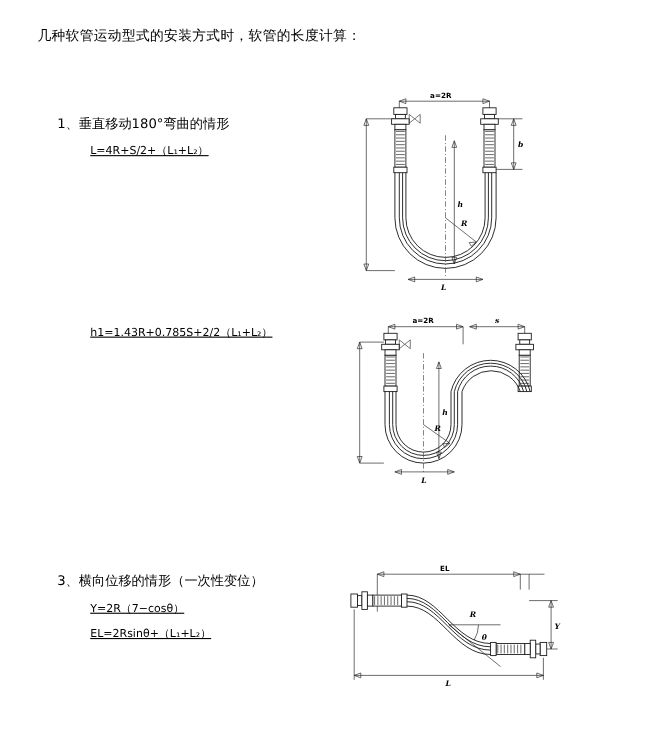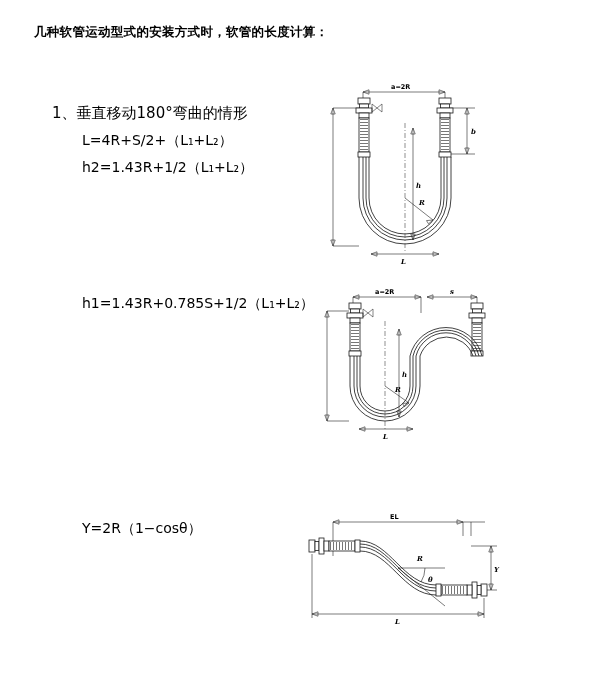--- a/index.html
+++ b/index.html
@@ -20,56 +20,56 @@
     width: 600px;
     height: 675px;
   }
   .intro {
     position: absolute;
     left: 34px;
     top: 24px;
     font-size: 12.5px;
     letter-spacing: 0.3px;
     white-space: nowrap;
-    font-weight: bold;
   }
   .section {
     position: absolute;
     left: 0;
     width: 600px;
   }
   .sec1 { top: 104px; }
   .sec2 { top: 295px; }
   .sec3 { top: 520px; }
 
   .text-col {
     position: absolute;
     left: 52px;
     top: 0;
     width: 260px;
   }
   .sec-title {
-    font-size: 15px;
+    font-size: 12px;
     white-space: nowrap;
     margin-bottom: 9px;
   }
   .formula {
-    font-size: 14px;
+    font-size: 10px;
     white-space: nowrap;
     margin-left: 30px;
     margin-bottom: 9px;
+    text-decoration: underline;
   }
 
   .figure {
     position: absolute;
     font-weight: bold;
   }
   .fig1 { left: 315px; top: -36px; }
   .fig2 { left: 315px; top: -14px; }
-  .fig3 { left: 295px; top: -14px; }
+  .fig3 { left: 305px; top: -14px; }
 
   svg { display: block; }
   .ln-thin { stroke: #333; stroke-width: 0.6; fill: none; }
   .dim { stroke: #222; stroke-width: 0.6; fill: none; }
   .dash { stroke: #444; stroke-width: 0.6; fill: none; stroke-dasharray: 5 2 1 2; }
   .hose { stroke: #111; stroke-width: 0.8; fill: none; }
   .flange { fill: #ffffff; stroke: #1a1a1a; stroke-width: 0.8; }
   .hatch { fill: #777; }
   .lbl { font-family: "DejaVu Sans", "Liberation Sans", sans-serif; font-size: 6.5px; fill: #000; }
   .lbl-i { font-family: "DejaVu Serif", "Liberation Serif", serif; font-size: 7px; fill: #000; font-style: italic; }
@@ -78,21 +78,20 @@
 <body>
 
 <div class="page">
 
   <div class="intro">几种软管运动型式的安装方式时，软管的长度计算：</div>
 
   <div class="section sec1">
     <div class="text-col">
       <div class="sec-title">1、垂直移动180°弯曲的情形</div>
       <div class="formula">L=4R+S/2+（L₁+L₂）</div>
-      <div class="formula">h2=1.43R+1/2（L₁+L₂）</div>
     </div>
 
     <div class="figure fig1">
       <svg width="200" height="215" viewBox="0 0 200 215">
 
         <line class="dim" x1="48" y1="24" x2="130" y2="24"></line>
         <path class="dim" d="M48 24 l6 -2.2 v4.4 z" fill="#222"></path>
         <path class="dim" d="M130 24 l-6 -2.2 v4.4 z" fill="#222"></path>
         <text class="lbl" x="76" y="21">a=2R</text>
         <line class="dim" x1="48" y1="24" x2="48" y2="40"></line>
@@ -177,21 +176,21 @@
         <path class="dim" d="M124 186 l-6 -2.2 v4.4 z" fill="#222"></path>
         <text class="lbl-i" x="86" y="196">L</text>
 
         <path class="ln-thin" d="M62 40 l5 -4 v8 z M62 40 l-5 -4 v8 z"></path>
       </svg>
     </div>
   </div>
 
   <div class="section sec2">
     <div class="text-col">
-      <div class="formula">h1=1.43R+0.785S+1/2（L₁+L₂）</div>
+      <div class="formula">h1=1.43R+0.785S+2/2（L₁+L₂）</div>
     </div>
 
     <div class="figure fig2">
       <svg width="200" height="180" viewBox="0 0 200 180">
 
         <line class="dim" x1="38" y1="16" x2="106" y2="16"></line>
         <path class="dim" d="M38 16 l6 -2.2 v4.4 z" fill="#222"></path>
         <path class="dim" d="M106 16 l-6 -2.2 v4.4 z" fill="#222"></path>
         <text class="lbl" x="60" y="13">a=2R</text>
 
@@ -270,21 +269,23 @@
         <path class="dim" d="M98 148 l-6 -2.2 v4.4 z" fill="#222"></path>
         <text class="lbl-i" x="68" y="158">L</text>
 
         <path class="ln-thin" d="M53 32 l5 -4 v8 z M53 32 l-5 -4 v8 z"></path>
       </svg>
     </div>
   </div>
 
   <div class="section sec3">
     <div class="text-col">
-      <div class="formula">Y=2R（1−cosθ）</div>
+      <div class="sec-title">3、横向位移的情形（一次性变位）</div>
+      <div class="formula">Y=2R（7−cosθ）</div>
+      <div class="formula">EL=2Rsinθ+（L₁+L₂）</div>
     </div>
 
     <div class="figure fig3">
       <svg width="230" height="130" viewBox="0 0 230 130">
 
         <line class="dim" x1="38" y1="16" x2="168" y2="16"></line>
         <path class="dim" d="M38 16 l6 -2.2 v4.4 z" fill="#222"></path>
         <path class="dim" d="M168 16 l-6 -2.2 v4.4 z" fill="#222"></path>
         <text class="lbl" x="95" y="13">EL</text>
         <line class="dim" x1="38" y1="16" x2="38" y2="50"></line>

